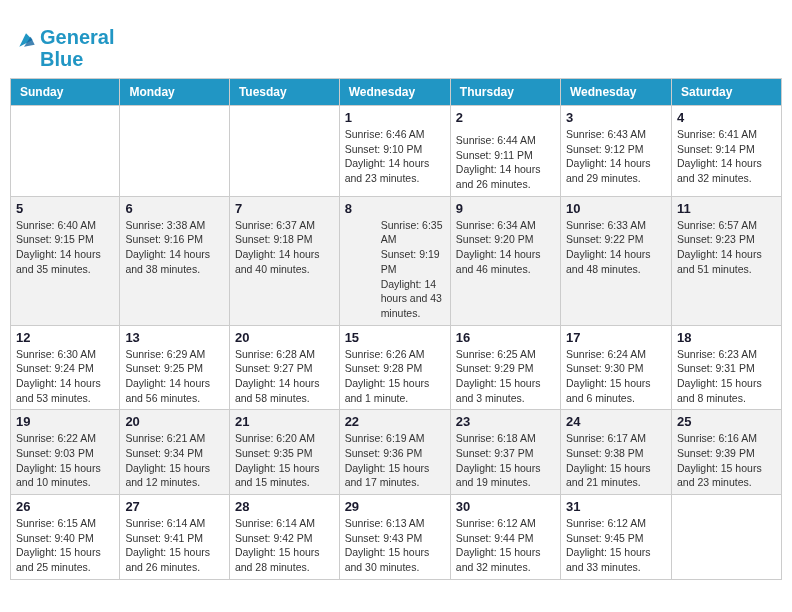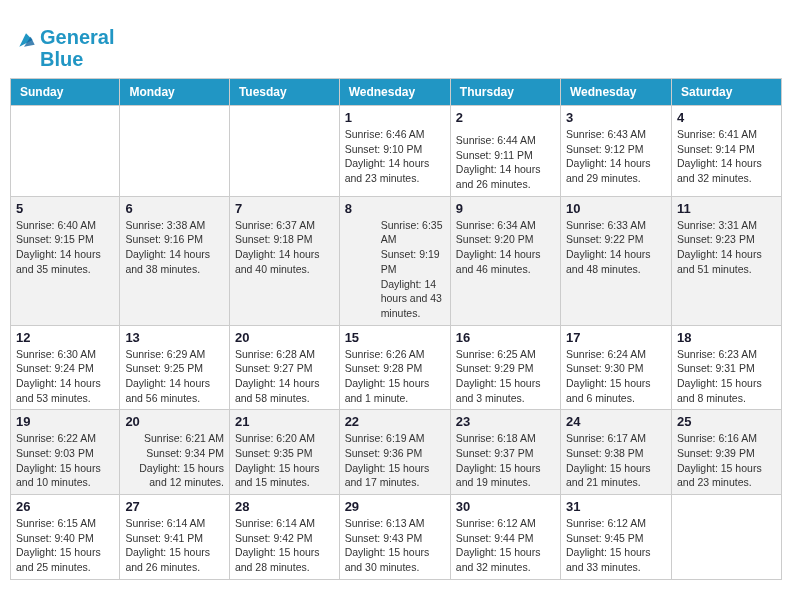--- a/index.html
+++ b/index.html
@@ -188,21 +188,21 @@
 Daylight: 14 hours and 46 minutes.</div>
         </td>
         <td>
           <div class="day-num">10</div>
           <div class="day-info" style="white-space: pre-line;">Sunrise: 6:33 AM
 Sunset: 9:22 PM
 Daylight: 14 hours and 48 minutes.</div>
         </td>
         <td>
           <div class="day-num">11</div>
-          <div class="day-info" style="white-space: pre-line;">Sunrise: 3:31 AM
+          <div class="day-info" style="white-space: pre-line;">Sunrise: 6:57 AM
 Sunset: 9:23 PM
 Daylight: 14 hours and 51 minutes.</div>
         </td>
       </tr>
       <tr>
         <td>
           <div class="day-num">12</div>
           <div class="day-info" style="white-space: pre-line;">Sunrise: 6:30 AM
 Sunset: 9:24 PM
 Daylight: 14 hours and 53 minutes.</div>
@@ -246,21 +246,21 @@
       </tr>
       <tr>
         <td>
           <div class="day-num">19</div>
           <div class="day-info" style="white-space: pre-line;">Sunrise: 6:22 AM
 Sunset: 9:03 PM
 Daylight: 15 hours and 10 minutes.</div>
         </td>
         <td>
           <div class="day-num">20</div>
-          <div class="day-info" style="white-space: pre-line; text-align: right;">Sunrise: 6:21 AM
+          <div class="day-info" style="white-space: pre-line;">Sunrise: 6:21 AM
 Sunset: 9:34 PM
 Daylight: 15 hours and 12 minutes.</div>
         </td>
         <td>
           <div class="day-num">21</div>
           <div class="day-info" style="white-space: pre-line;">Sunrise: 6:20 AM
 Sunset: 9:35 PM
 Daylight: 15 hours and 15 minutes.</div>
         </td>
         <td>

